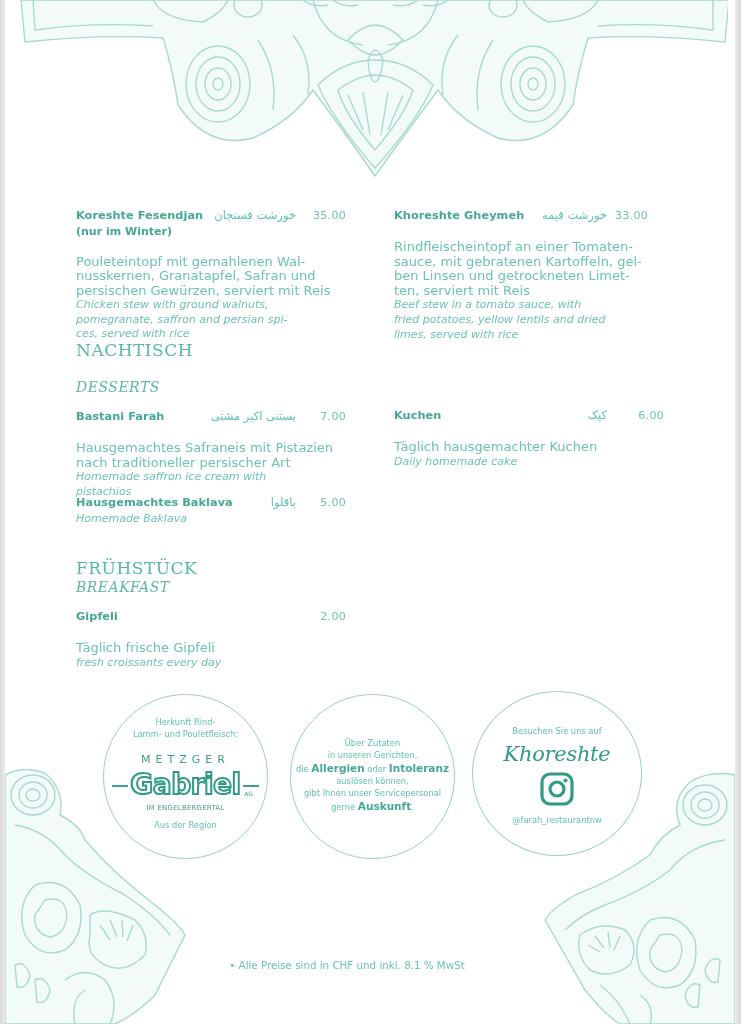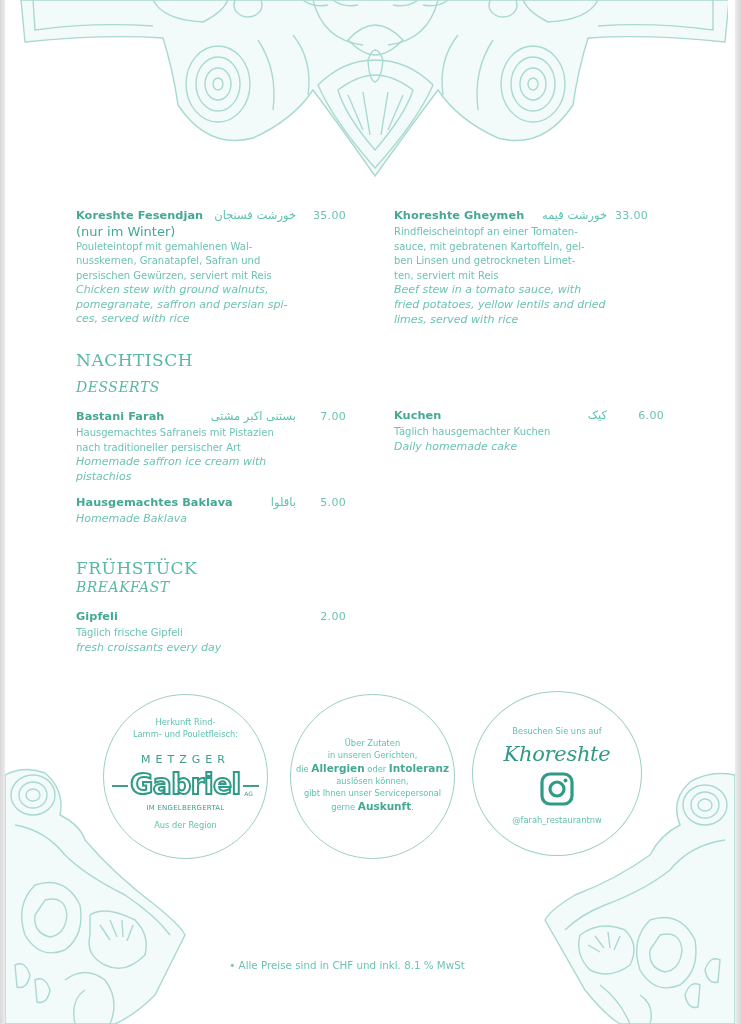--- a/index.html
+++ b/index.html
@@ -11,22 +11,22 @@
   .ornament { position: absolute; pointer-events: none; }
   .ornament svg { display: block; }
   .orn-line { fill: none; stroke: #a9d9d0; stroke-width: 1.4; }
   .orn-fill { fill: #f3fbfa; stroke: #a9d9d0; stroke-width: 1.4; }
 
   .item { position: absolute; width: 270px; }
   .item-head { position: relative; height: 16px; }
   .item-name { position: absolute; left: 0; top: 0; font-size: 11.3px; font-weight: bold; color: #44a894; white-space: nowrap; letter-spacing: 0.05px; }
   .item-fa { position: absolute; right: 0; top: -1px; font-size: 11.5px; color: #5ec2b0; font-family: "DejaVu Sans", sans-serif; direction: rtl; white-space: nowrap; }
   .item-price { position: absolute; top: 0; font-size: 11px; color: #6cc3b3; letter-spacing: 0.3px; }
-  .item-sub { font-size: 13px; font-weight: normal; color: #44a894; line-height: 14.5px; }
-  .item-de { font-size: 10px; color: #6cc3b3; line-height: 14.6px; }
+  .item-sub { font-size: 11px; font-weight: bold; color: #44a894; line-height: 14.5px; }
+  .item-de { font-size: 13px; color: #6cc3b3; line-height: 14.6px; margin-top: 15px; }
   .item-en { font-size: 11px; color: #6cc3b3; font-style: italic; line-height: 14.6px; }
 
   .section-title { position: absolute; font-family: "DejaVu Serif", "Liberation Serif", serif; font-size: 17px; color: #58b7a5; letter-spacing: 0.5px; font-weight: normal; }
   .section-sub { position: absolute; font-family: "DejaVu Serif", "Liberation Serif", serif; font-size: 14px; font-style: italic; color: #58b7a5; letter-spacing: 0.5px; }
 
   .circle { position: absolute; width: 165px; height: 165px; border-radius: 50%; border: 1.5px solid #9ccfc5; background: #ffffff; text-align: center; color: #5ec2b0; }
   .c-small { font-size: 8.3px; line-height: 11.5px; color: #5ec2b0; }
   .c-strong { font-weight: bold; font-size: 10.5px; color: #44a894; }
   .metzger { font-size: 11px; letter-spacing: 5px; color: #3e9e8b; }
   .gabriel-wrap { position: relative; height: 34px; margin-top: 2px; }
@@ -137,21 +137,21 @@
       <div>ben Linsen und getrockneten Limet-</div>
       <div>ten, serviert mit Reis</div>
     </div>
     <div class="item-en">
       <div>Beef stew in a tomato sauce, with</div>
       <div>fried potatoes, yellow lentils and dried</div>
       <div>limes, served with rice</div>
     </div>
   </div>
 
-  <div class="section-title" style="left:71px; top:350px;">NACHTISCH</div>
+  <div class="section-title" style="left:71px; top:340px;">NACHTISCH</div>
   <div class="section-sub" style="left:71px; top:379px;">DESSERTS</div>
 
   <div class="item" style="left:71px; top:410px; width:270px;">
     <div class="item-head">
       <span class="item-name">Bastani Farah</span>
       <span class="item-fa" style="right:50px;">بستنی اکبر مشتی</span>
       <span class="item-price" style="right:0;">7.00</span>
     </div>
     <div class="item-de">
       <div>Hausgemachtes Safraneis mit Pistazien</div>

